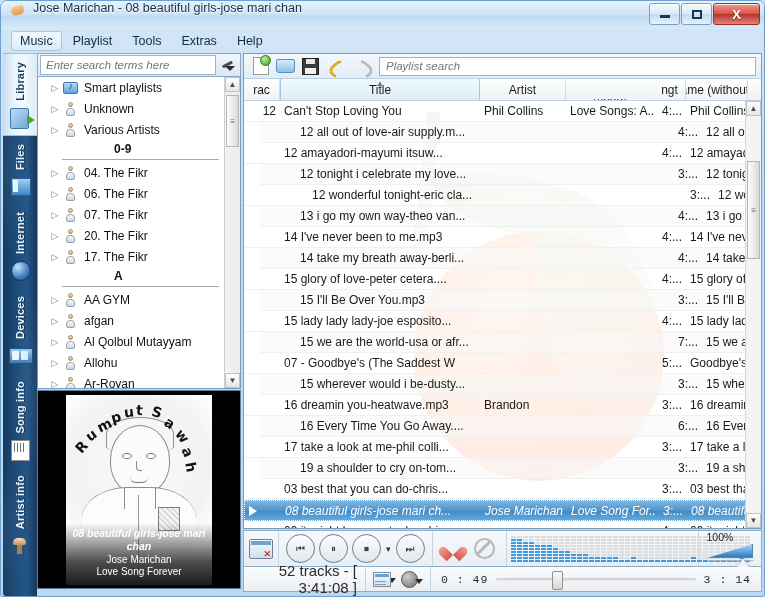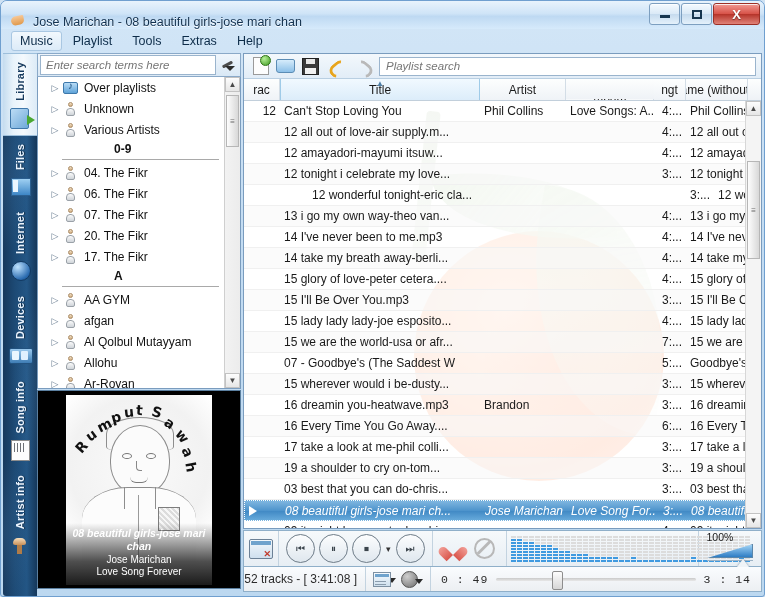--- a/index.html
+++ b/index.html
@@ -14,21 +14,21 @@
     background:linear-gradient(180deg,#d3e6f7 0%,#c3dcf2 40%,#bcd8f0 100%);
     border:1px solid #6f9fcf;
     box-sizing:border-box;
     border-radius:7px 7px 3px 3px;
   }
   
   .titlebar{
     position:absolute;left:0;top:0;width:100%;height:28px;
     background:linear-gradient(180deg,#e8f3fc 0%,#cfe4f7 45%,#bed9f2 55%,#d6eafb 100%);
     border-radius:6px 6px 0 0;
-    display:flex;align-items:flex-end;
+    display:flex;align-items:flex-start;
   }
   .tb-icon{width:18px;height:18px;margin-left:8px;margin-right:6px;position:relative;}
   .tb-icon i{
     position:absolute;left:2px;top:5px;width:13px;height:9px;
     background:linear-gradient(180deg,#f7c896,#e09a4c);
     border-radius:8px 2px 8px 8px;
     transform:rotate(-12deg);
     display:block;
   }
   .tb-title{
@@ -274,21 +274,21 @@
     background:linear-gradient(135deg,rgba(214,229,206,.95),rgba(244,249,240,.5));
     border-radius:0 100% 0 100%;transform:rotate(-6deg);}
   .leaf2{position:absolute;left:150px;top:85px;width:150px;height:230px;
     background:linear-gradient(160deg,rgba(222,234,215,.75),rgba(250,252,248,.2));
     border-radius:0 90% 0 90%;transform:rotate(10deg);}
 
   .row{
     position:relative;height:21px;display:flex;align-items:center;box-sizing:border-box;
     border-bottom:1px solid #f0f0f0;
   }
-  .row.alt{background:rgba(248,248,248,.55);}
+  .row.alt{background:rgba(248,248,248,.55);margin-left:16px;}
   .row.sel{
     background:linear-gradient(180deg,#7fb6e0 0%,#4e94cc 50%,#3f88c4 51%,#66a9da 100%);
     border:1px dotted #ffffff;color:#fff;
   }
   .cell{
     display:flex;align-items:center;box-sizing:border-box;
     font-size:12px;color:#1a1a1a;white-space:nowrap;overflow:hidden;padding:0 4px;
   }
   .row.sel .cell{color:#fff;font-style:italic;}
   .c-track{justify-content:flex-end;}
@@ -329,21 +329,21 @@
      clip-path:polygon(0 100%,100% 0,100% 100%);border:1px solid #5a86aa;border-left:none;}
   .voltrack{height:5px;margin-top:2px;border-top:1px solid #9fb4c6;position:relative;}
   .volthumb{position:absolute;right:4px;top:-2px;width:0;height:0;border-left:6px solid transparent;border-right:6px solid transparent;border-bottom:8px solid #f0f4f8;filter:drop-shadow(0 0 1px #7d93a6);}
 
   .statusbar{
     position:absolute;left:242px;top:566px;width:519px;height:25px;
     background:linear-gradient(180deg,#fafcfe,#eceff2);
     border:1px solid #8fafc9;border-top:none;box-sizing:border-box;
     display:flex;align-items:center;
   }
-  .trackcount{flex:1;text-align:right;font-size:12px;color:#2b2b2b;padding-right:8px;}
+  .trackcount{flex:1;text-align:right;font-size:15px;color:#2b2b2b;padding-right:8px;}
   .sbtns{display:flex;align-items:center;gap:5px;border-left:1px solid #c3d3e0;border-right:1px solid #c3d3e0;padding:0 7px;height:100%;}
   .ic-list{width:16px;height:13px;background:linear-gradient(180deg,#f4f9fd,#cfe0ee);border:1px solid #7c90a3;position:relative;}
   .ic-list:before{content:"";position:absolute;left:1px;top:1px;right:1px;height:3px;background:#6fa3cd;}
   .ic-list:after{content:"";position:absolute;left:1px;bottom:1px;right:4px;height:1px;background:#8a9cad;box-shadow:0 -3px 0 #8a9cad;}
   .ic-globe{width:15px;height:15px;border-radius:50%;background:radial-gradient(circle at 35% 30%,#cfcfcf,#6d6d6d);border:1px solid #555;}
   .caretdn{width:0;height:0;border-left:4px solid transparent;border-right:4px solid transparent;border-top:5px solid #2a2a2a;margin-left:-3px;align-self:flex-end;margin-bottom:4px;}
   .seekwrap{flex:0 0 330px;display:flex;align-items:center;gap:8px;padding:0 10px;box-sizing:border-box;}
   .tcur,.ttot{font-size:11.5px;color:#2b2b2b;font-family:"Liberation Mono",monospace;letter-spacing:1px;}
   .seektrack{flex:1;height:3px;background:linear-gradient(180deg,#c9c9c9,#e8e8e8);border-radius:2px;position:relative;}
   .seekthumb{position:absolute;left:28%;top:-7px;width:9px;height:17px;border-radius:2px;
@@ -431,21 +431,21 @@
       </div>
   </div>
 
   <div class="tree">
     <div class="treeinner" id="treeinner">
         <div class="trow">
           <span class="tarrow">▷</span>
           <span class="ticon">
             <span class="smartpl"></span>
           </span>
-          <span class="tlabel">Over playlists</span>
+          <span class="tlabel">Smart playlists</span>
         </div>
         <div class="trow">
           <span class="tarrow">▷</span>
           <span class="ticon">
             <span class="person"></span>
           </span>
           <span class="tlabel">Unknown</span>
         </div>
         <div class="trow">
           <span class="tarrow">▷</span>

